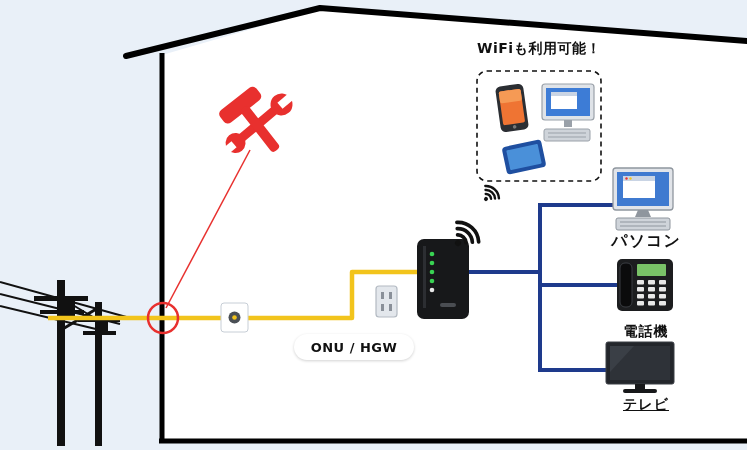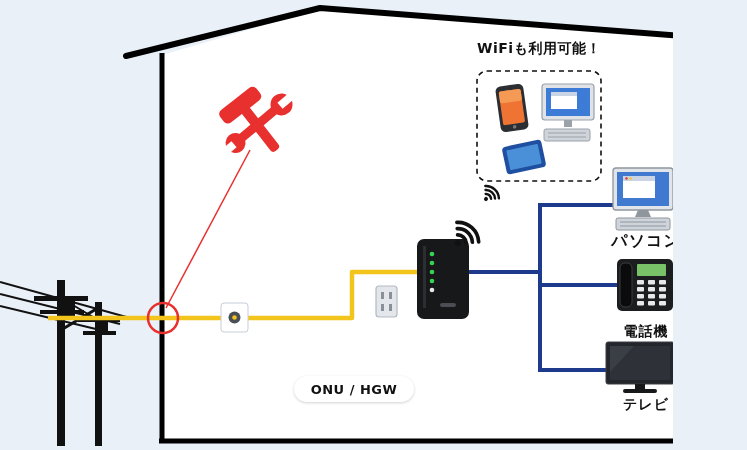--- a/index.html
+++ b/index.html
@@ -2,48 +2,47 @@
 <html><head>
 <meta charset="utf-8">
 <style>
   html,body{margin:0;padding:0;}
   body{
     font-family:"DejaVu Sans","Liberation Sans",sans-serif;
     background:#e9f0f8;
   }
   .stage{
     position:relative;
-    width:673px;height:450px;
+    width:747px;height:450px;
     overflow:hidden;
     background:#e9f0f8;
   }
   .stage svg{position:absolute;left:0;top:0;}
   .lbl{
     position:absolute;
     font-weight:700;
     color:#111;
     text-align:center;
     letter-spacing:1px;
     white-space:nowrap;
   }
   .lbl-wifi{left:469px;top:40px;width:140px;font-size:14px;letter-spacing:0.5px;}
   .lbl-pc{left:608px;top:231px;width:76px;font-size:16px;}
   .lbl-phone{left:612px;top:316px;width:68px;font-size:14px;margin-top:7px;}
-  .lbl-tv{left:612px;top:396px;width:68px;font-size:14px;}
+  .lbl-tv{left:612px;top:396px;width:68px;font-size:14px;text-decoration:underline;}
   .onu-pill{
     position:absolute;
     left:294px;top:334px;
     width:120px;height:26px;
     background:#ffffff;
     border-radius:14px;
     box-shadow:0 1px 3px rgba(0,0,0,.18);
     display:flex;align-items:center;justify-content:center;
     font-weight:700;font-size:13px;color:#111;
     letter-spacing:0.5px;
-    margin-top:42px;
   }
 </style>
 </head>
 <body>
 
 <div class="stage">
 
   <svg width="747" height="450" viewBox="0 0 747 450">
 
     <rect x="0" y="0" width="747" height="450" fill="#e9f0f8"></rect>

